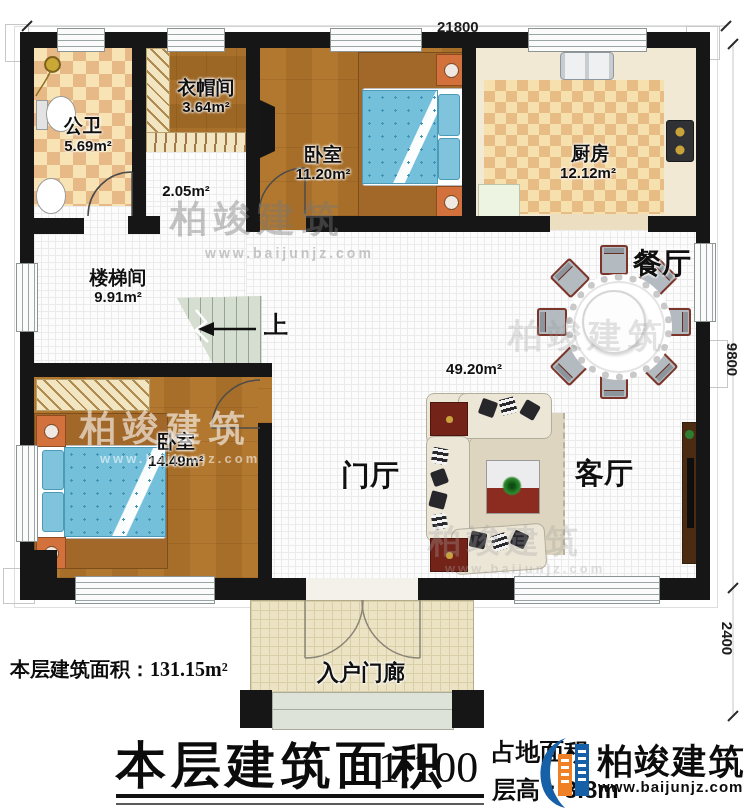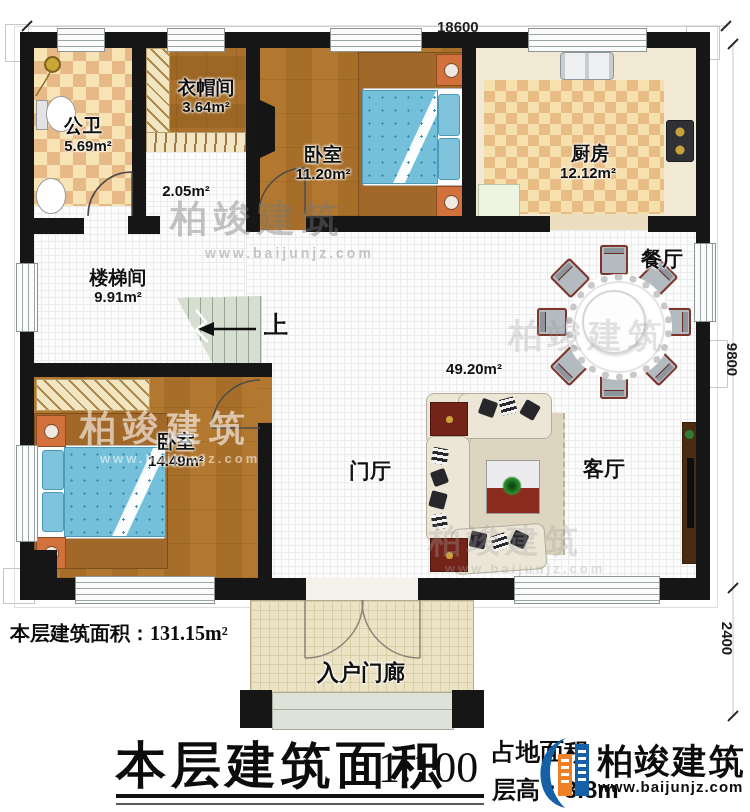--- a/index.html
+++ b/index.html
@@ -32,21 +32,21 @@
   .win{background:#fbfbfb;border:1px solid #8d9494;}
   .win.h{background:repeating-linear-gradient(180deg,#fbfbfb 0 5px,#9aa5a5 5px 6px),#fbfbfb;}
   .win.v{background:repeating-linear-gradient(90deg,#fbfbfb 0 5px,#9aa5a5 5px 6px),#fbfbfb;}
   .refbox{border:1px solid #c7c7c7;background:transparent;}
   .site-outline{border:1px solid #dedede;}
   
   .rlabel{transform:translateX(-50%);font-weight:bold;color:#101010;white-space:nowrap;
     text-shadow:0 0 3px #fff,0 0 3px #fff,0 0 3px #fff;line-height:1;}
   .rname{font-size:19px;}
   .rarea{font-size:15px;}
-  .big{font-size:21px;font-family:Liberation Serif, serif;}
+  .big{font-size:29px;font-family:Liberation Serif, serif;}
   .dim{font-weight:bold;color:#1c1c1c;font-size:15px;white-space:nowrap;}
   .dim.rot{transform:rotate(90deg);}
   
   .stairs{background:repeating-linear-gradient(90deg,#d5ded1 0 11px,#96a492 11px 12px),#d5ded1;
     clip-path:polygon(0 3%,100% 0,100% 100%,42% 100%);}
   .table-outer{border-radius:50%;background:#fff;border:7px dotted #c9c9c9;box-shadow:0 0 0 2px #e4e4e4 inset;}
   .table-inner{border-radius:50%;background:#fdfdfd;border:2px solid #d6d6d6;box-shadow:1px 2px 3px rgba(0,0,0,.15);}
   .chair{width:24px;height:26px;background:#b3bac0;border:2px solid #7c352a;border-radius:3px;}
   .chair:before{content:"";position:absolute;left:2px;right:2px;top:1px;height:5px;background:#8d959c;border-bottom:1px solid #6b2c22;}
   .sofa{background:#ece6d6;border:1px solid #b3ad9c;border-radius:8px;}
@@ -247,33 +247,33 @@
   <div class="abs rlabel rarea" style="left:118px;top:289px;">9.91m²</div>
   <div class="abs rlabel rname" style="left:176px;top:432px;">卧室</div>
   <div class="abs rlabel rarea" style="left:176px;top:453px;">14.49m²</div>
   <div class="abs rlabel rarea" style="left:474px;top:361px;">49.20m²</div>
   <div class="abs rlabel big" style="left:370px;top:461px;">门厅</div>
   <div class="abs rlabel big" style="left:662px;top:249px;">餐厅</div>
   <div class="abs rlabel big" style="left:604px;top:459px;">客厅</div>
   <div class="abs rlabel" style="left:276px;top:313px;font-size:24px;">上</div>
   <div class="abs rlabel" style="left:361px;top:646px;font-size:22px;margin-top:16px;">入户门廊</div>
 
-  <div class="abs dim" style="left:437px;top:18px;">18600</div>
+  <div class="abs dim" style="left:437px;top:18px;">21800</div>
   <div class="abs dim rot" style="left:707px;top:351px;width:50px;text-align:center;">9800</div>
   <div class="abs dim rot" style="left:703px;top:630px;width:48px;text-align:center;">2400</div>
 
   <div class="abs wm" style="left:170px;top:200px;font-size:37px;letter-spacing:7px;color:rgba(120,120,120,0.42);">柏竣建筑</div>
   <div class="abs wm" style="left:205px;top:246px;font-size:14px;letter-spacing:3px;color:rgba(135,135,135,0.45);">www.baijunjz.com</div>
   <div class="abs wm" style="left:80px;top:410px;font-size:36px;letter-spacing:7px;color:rgba(255,255,255,0.6);">柏竣建筑</div>
   <div class="abs wm" style="left:100px;top:452px;font-size:13px;letter-spacing:3px;color:rgba(255,255,255,0.55);">www.baijunjz.com</div>
   <div class="abs wm" style="left:508px;top:318px;font-size:34px;letter-spacing:6px;color:rgba(150,150,150,0.28);">柏竣建筑</div>
   <div class="abs wm" style="left:428px;top:524px;font-size:33px;letter-spacing:6px;color:rgba(165,165,165,0.32);">柏竣建筑</div>
   <div class="abs wm" style="left:445px;top:562px;font-size:13px;letter-spacing:3px;color:rgba(165,165,165,0.35);">www.baijunjz.com</div>
 
-  <div class="abs ftext" style="left:10px;top:620px;font-size:20px;">
+  <div class="abs ftext" style="left:10px;top:656px;font-size:20px;">
     <span>本层建筑面积：</span><span class="fval">131.15m²</span>
   </div>
   <div class="abs ftext" style="left:116px;top:732px;font-size:50px;letter-spacing:5px;">本层建筑面积</div>
   <div class="abs ftext" style="left:378px;top:742px;font-size:44px;font-weight:normal;font-family:'Liberation Serif','DejaVu Serif',serif;">1:100</div>
   <div class="abs title-underline" style="left:116px;top:794px;width:368px;"></div>
   <div class="abs ftext" style="left:492px;top:736px;font-size:24px;">占地面积：</div>
   <div class="abs ftext" style="left:492px;top:774px;font-size:24px;">
     <span>层高：</span><span>3.8m</span>
   </div>
 

